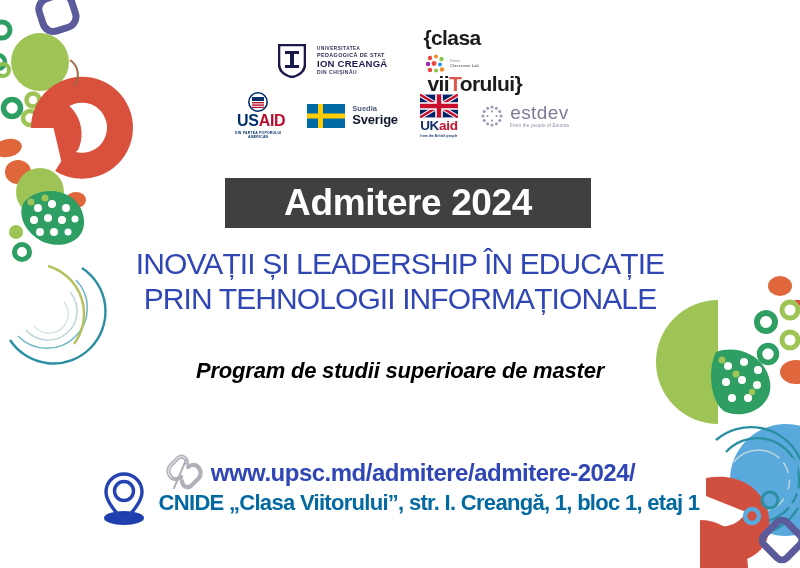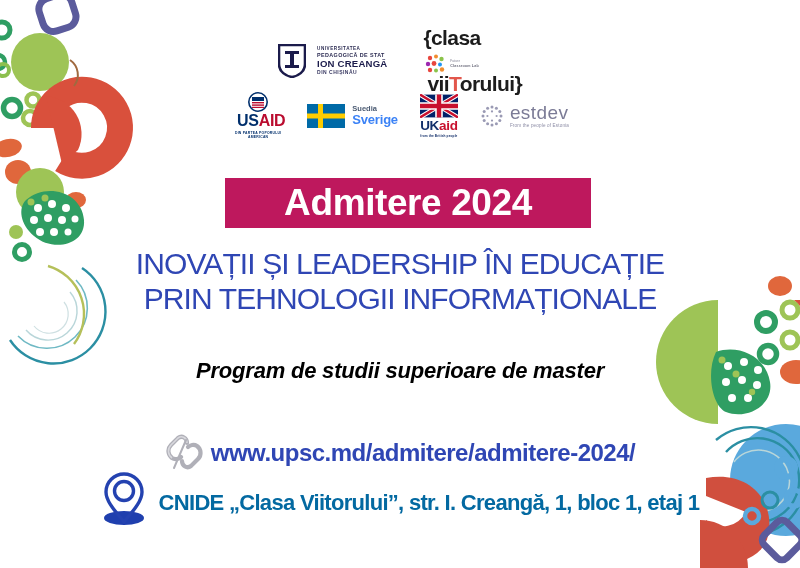--- a/index.html
+++ b/index.html
@@ -47,62 +47,62 @@
   .usaid-word{font-size:16px;font-weight:800;letter-spacing:-0.3px;line-height:1;margin-left:6px;}
   .usaid-word .us{color:#002f6c;}
   .usaid-word .aid{color:#ba0c2f;}
   .usaid-sub{font-size:3.4px;color:#002f6c;font-weight:700;letter-spacing:.25px;text-align:center;line-height:1.25;margin-top:1px;}
 
   
   .sweden{gap:7px;}
   .se-flag{width:38px;height:24px;flex:none;}
   .se-txt{line-height:1.05;}
   .se-l1{font-size:7.5px;color:#4a5a72;font-weight:600;}
-  .se-l2{font-size:13px;color:#3b82f6;font-weight:700;letter-spacing:-.2px;}
+  .se-l2{font-size:13px;color:#0f172a;font-weight:700;letter-spacing:-.2px;}
 
   
   .ukaid{flex-direction:column;align-items:center;}
   .uk-flag{width:38px;height:24px;}
   .uk-word{font-size:13.5px;font-weight:800;line-height:1.1;margin-top:1px;letter-spacing:-.3px;}
   .uk-word .uk{color:#14306b;}
   .uk-word .aid{color:#c8102e;}
   .uk-sub{font-size:3.2px;color:#14306b;font-weight:600;letter-spacing:.1px;margin-top:0px;}
 
   
   .estdev{gap:6px;}
   .est-ring{width:24px;height:24px;flex:none;}
-  .est-txt{line-height:1.05;}
+  .est-txt{line-height:1.05;text-align:center;}
   .est-word{font-size:19px;color:#7b7b96;font-weight:500;letter-spacing:.4px;}
   .est-sub{font-size:4.6px;color:#8d8da6;letter-spacing:.15px;margin-top:1px;}
 
   
   .banner{
     position:absolute;left:225px;top:178px;width:366px;height:50px;
-    background:#be185d;display:flex;align-items:center;justify-content:center;
+    background:#404040;display:flex;align-items:center;justify-content:center;
   }
   .banner-text{
     color:#ffffff;font-size:37px;font-weight:800;letter-spacing:-0.4px;
     font-family:"Liberation Sans", sans-serif;
   }
 
   .title{
     position:absolute;left:0;top:246px;width:800px;text-align:center;
     color:#2f46b4;font-size:30px;font-weight:400;line-height:1.17;
     letter-spacing:-0.9px;
   }
   .title div{white-space:nowrap;}
 
   .subtitle{
     position:absolute;left:0;top:358px;width:800px;text-align:center;
     color:#000000;font-size:22px;font-weight:800;font-style:italic;letter-spacing:-0.2px;
   }
 
   
   .url-line{
-    position:absolute;left:0;top:434px;width:800px;
+    position:absolute;left:0;top:454px;width:800px;
     display:flex;align-items:center;justify-content:center;gap:2px;
   }
   .link-icon{width:46px;height:38px;flex:none;margin-right:-2px;}
   .url-text{color:#2f46b4;font-size:24px;font-weight:800;letter-spacing:-0.5px;}
 
   .addr-line{
     position:absolute;left:0;top:478px;width:800px;
     display:flex;align-items:center;justify-content:center;gap:12px;
   }
   .pin-icon{width:46px;height:58px;flex:none;margin-top:-8px;}

